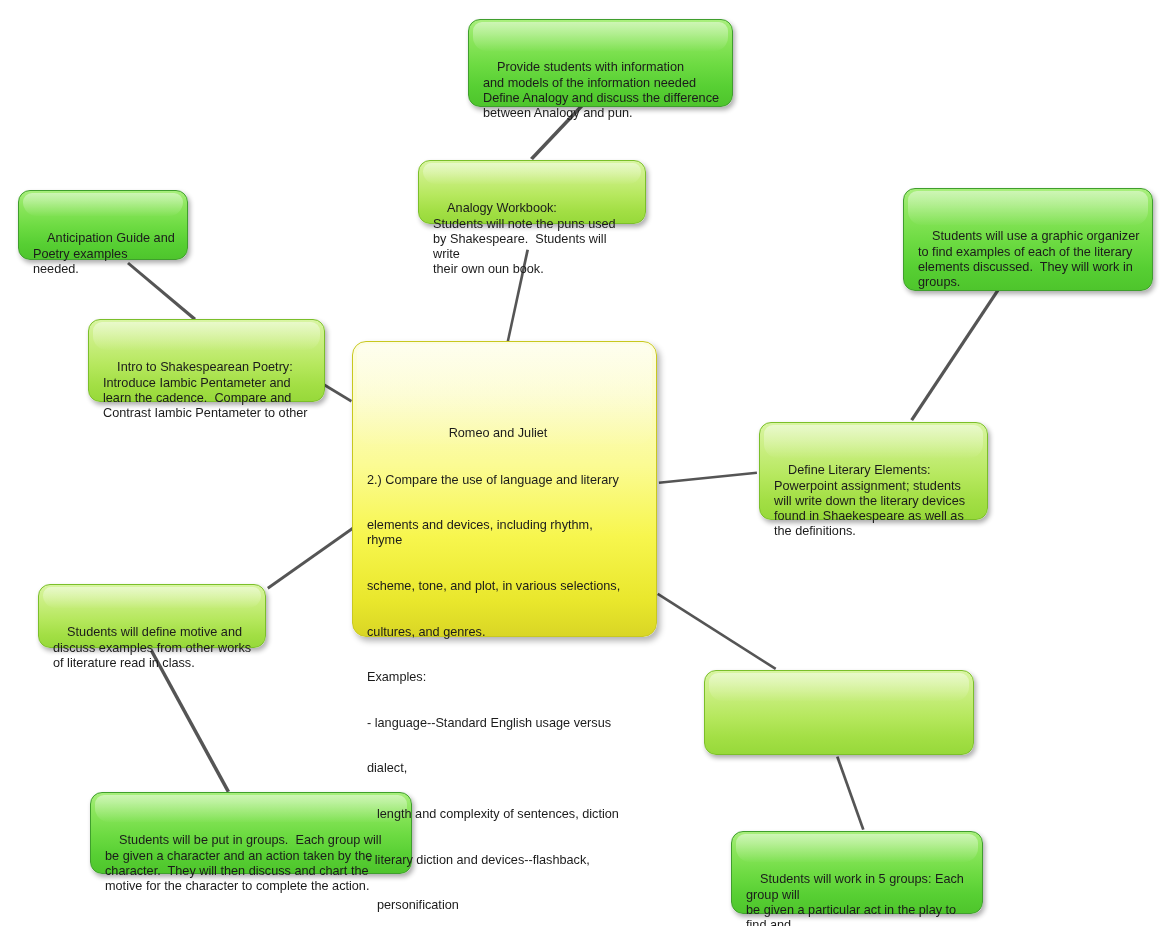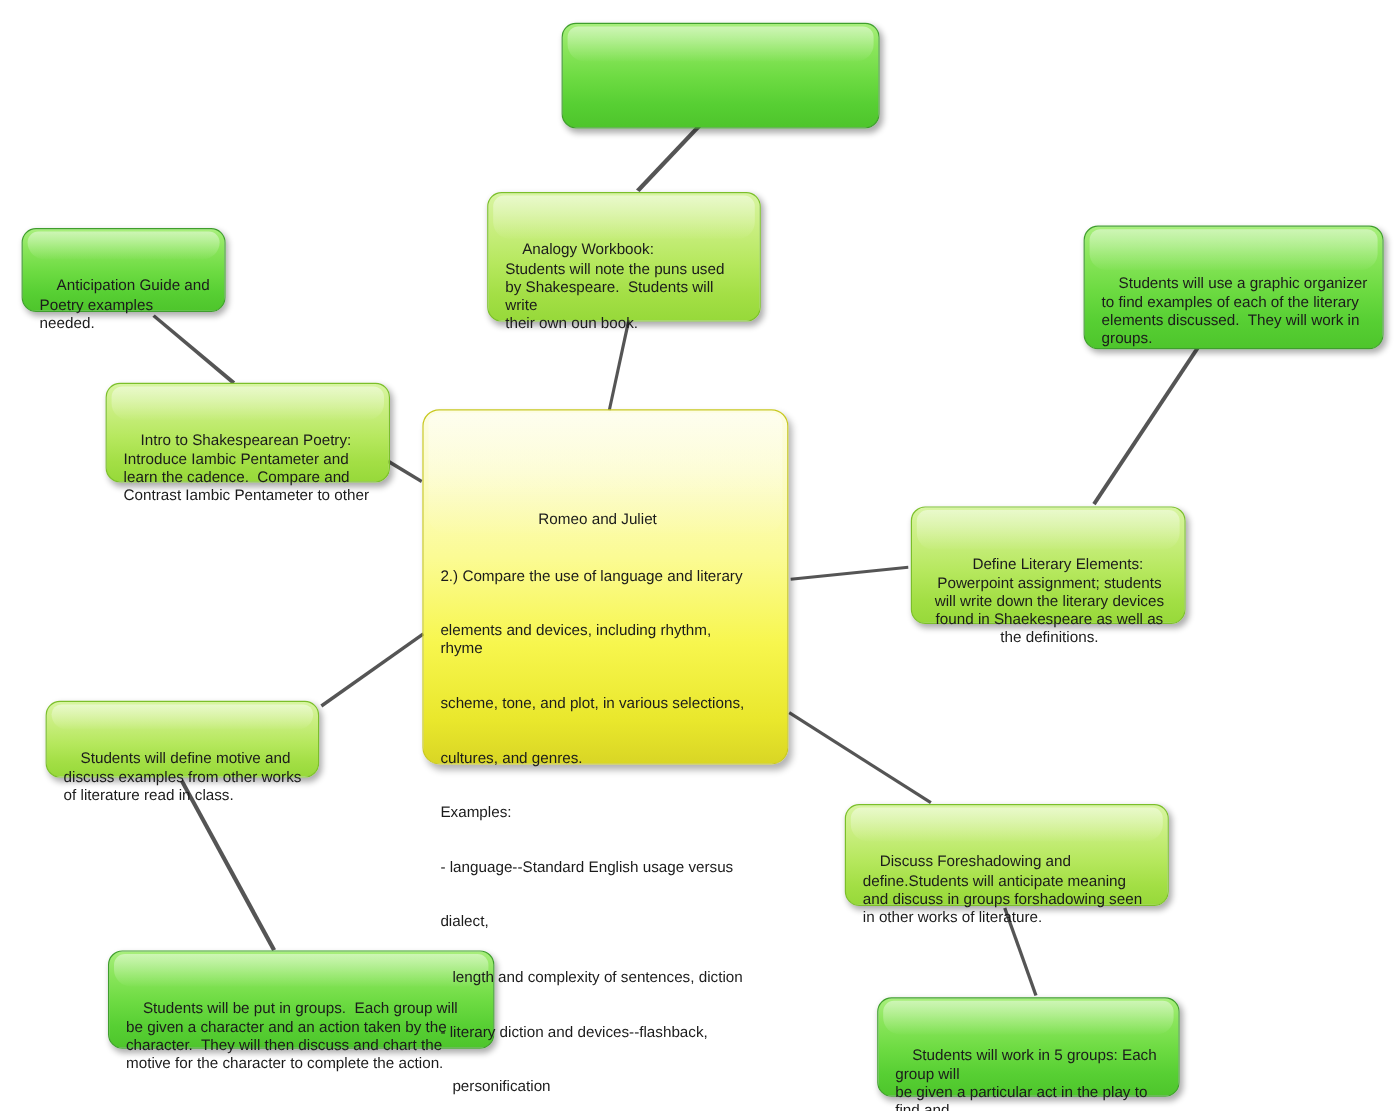--- a/index.html
+++ b/index.html
@@ -119,23 +119,27 @@
 
     <path d="M 757,474 L 659,484 L 658.8,481.5 L 756.8,471.5 Z" fill="#555555"></path>
 
     <path d="M 775,670 L 657,595 L 658.4,592.8 L 776.4,667.8 Z" fill="#555555"></path>
 
     <path d="M 862,830 L 836,757 L 838.6,756.2 L 864.6,829.2 Z" fill="#555555"></path>
   </svg>
 
   <div class="node green" style="left:468px; top:19px; width:265px; height:88px;">
     <span class="sheen"></span>
-  </div>
-
-  <div class="node green-pale" style="left:406px; top:160px; width:228px; height:108px;">
+    <span class="body">Provide students with information
+and models of the information needed
+Define Analogy and discuss the difference
+between Analogy and pun.</span>
+  </div>
+
+  <div class="node green-pale" style="left:418px; top:160px; width:228px; height:64px;">
     <span class="sheen"></span>
     <span class="body">Analogy Workbook:
 Students will note the puns used
 by Shakespeare.  Students will write
 their own oun book.</span>
   </div>
 
   <div class="node green" style="left:18px; top:190px; width:170px; height:70px;">
     <span class="sheen"></span>
     <span class="body">Anticipation Guide and
@@ -166,35 +170,31 @@
   </div>
 
   <div class="node green" style="left:903px; top:188px; width:250px; height:103px;">
     <span class="sheen"></span>
     <span class="body">Students will use a graphic organizer
 to find examples of each of the literary
 elements discussed.  They will work in
 groups.</span>
   </div>
 
-  <div class="node green-pale" style="left:759px; top:422px; width:229px; height:98px;text-align:center;">
+  <div class="node green-pale" style="left:759px; top:422px; width:229px; height:98px;">
     <span class="sheen"></span>
     <span class="body">Define Literary Elements:
 Powerpoint assignment; students
 will write down the literary devices
 found in Shaekespeare as well as
 the definitions.</span>
   </div>
 
   <div class="node green-pale" style="left:704px; top:670px; width:270px; height:85px;">
     <span class="sheen"></span>
-    <span class="body">Discuss Foreshadowing and
-define.Students will anticipate meaning
-and discuss in groups forshadowing seen
-in other works of literature.</span>
   </div>
 
   <div class="node green" style="left:731px; top:831px; width:252px; height:83px;">
     <span class="sheen"></span>
     <span class="body">Students will work in 5 groups: Each group will
 be given a particular act in the play to find and
 describe an example of the author's use of
 foreshadowing.</span>
   </div>
 

